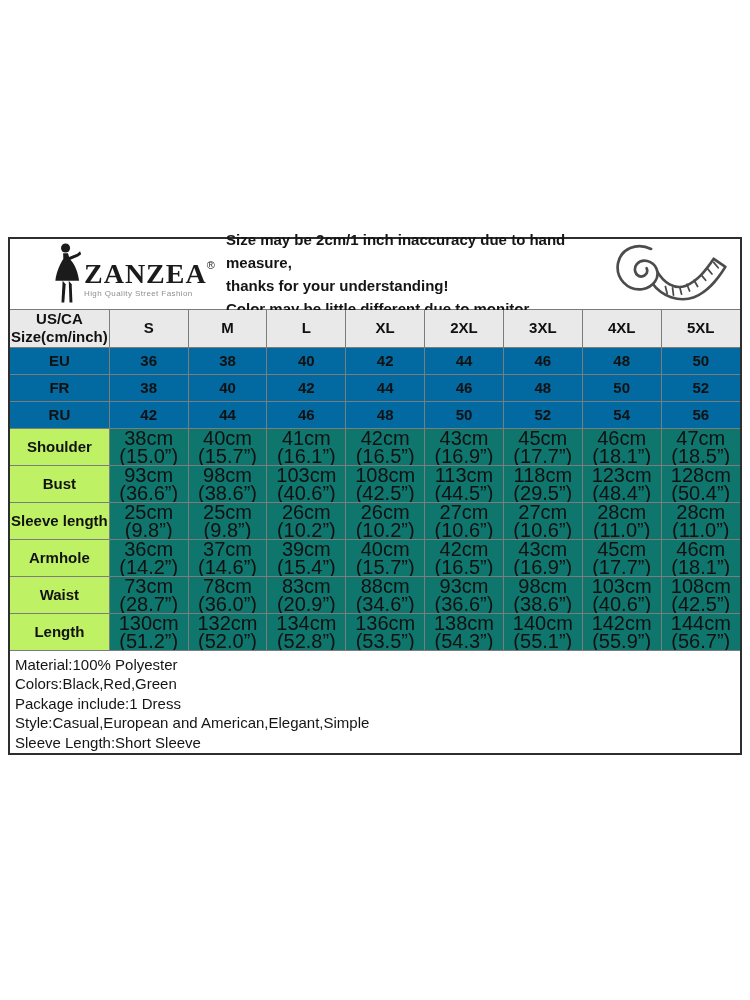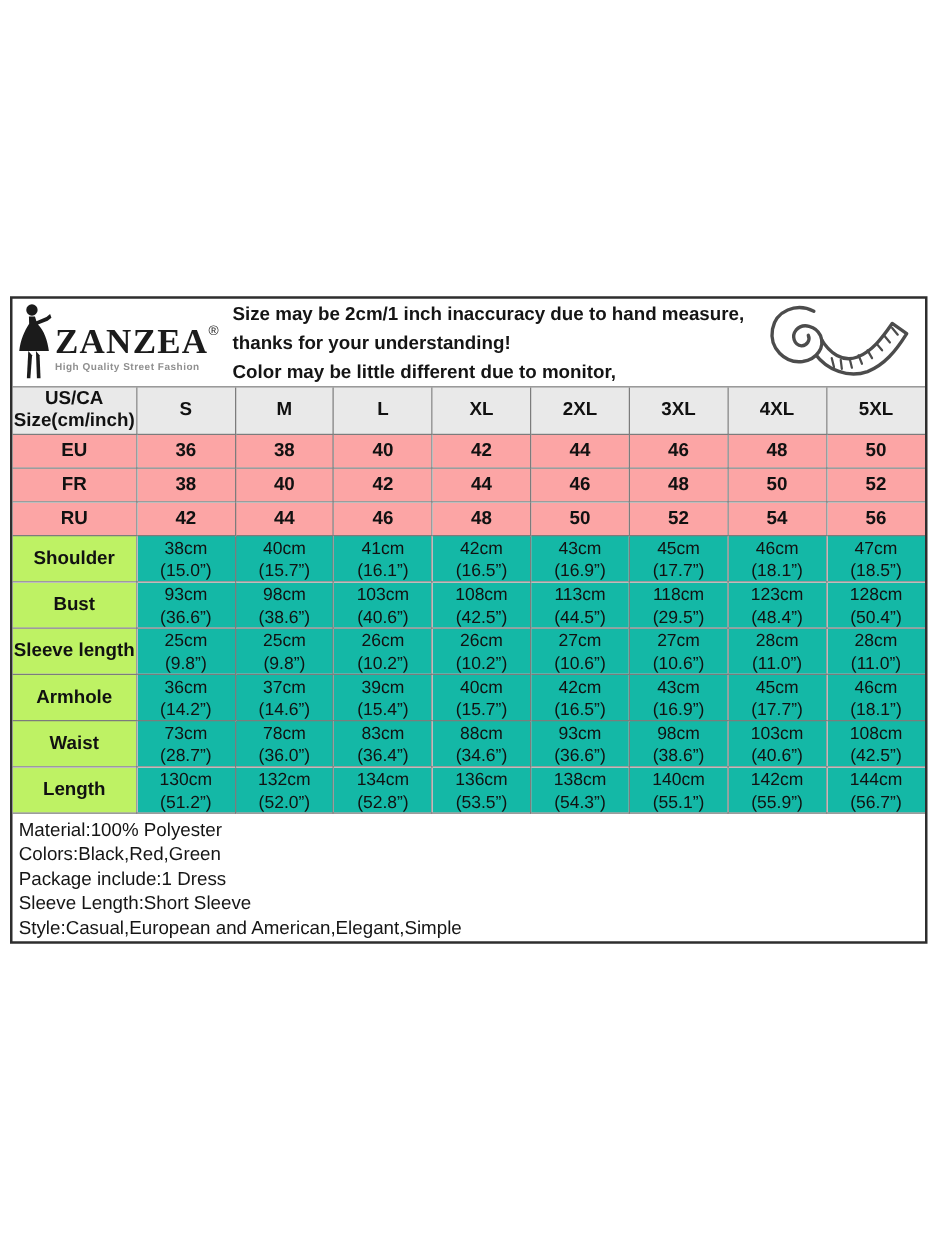--- a/index.html
+++ b/index.html
@@ -11,39 +11,39 @@
   .sheet {
     position:absolute; left:8px; top:237px; width:734px; height:518px;
     border:2px solid #2e2e2e; background:#ffffff;
     display:flex; flex-direction:column;
   }
   
   .top-band {
     height:71px; flex:0 0 71px; display:flex; align-items:center;
     border-bottom:1px solid #7a7a7a;
   }
-  .logo { width:176px; flex:0 0 176px; display:flex; align-items:center; padding-left:2px; }
+  .logo { width:176px; flex:0 0 176px; display:flex; align-items:center; padding-left:2px;margin-left:40px; }
   .logo-text { margin-left:2px; }
   .brand-row { font-family:"Liberation Serif", serif; font-weight:bold; font-size:28px; line-height:28px; letter-spacing:1px; color:#1b1b1b; white-space:nowrap; }
   .brand-row sup { font-size:11px; font-family:"Liberation Sans",sans-serif; font-weight:normal; vertical-align:14px; letter-spacing:0; }
-  .tagline { font-size:8px; color:#8f8f8f; letter-spacing:0.4px; margin-top:1px; white-space:nowrap;font-weight:bold; }
+  .tagline { font-size:8px; color:#8f8f8f; letter-spacing:0.4px; margin-top:1px; white-space:nowrap; }
   .disclaimer { flex:1 1 auto; font-weight:bold; font-size:15px; line-height:23px; color:#151515; }
   .tape { width:142px; flex:0 0 142px; display:flex; justify-content:center; align-items:center; }
   
   table.size-table { width:100%; border-collapse:collapse; table-layout:fixed; }
   table.size-table td {
     border:1px solid #7c7c7c; text-align:center; vertical-align:middle;
     color:#111; padding:0 1px; overflow:hidden;
   }
   table.size-table td:first-child { border-left:none; }
   table.size-table td:last-child  { border-right:none; }
   table.size-table tr:first-child td { border-top:none; }
   tr.header td  { height:37px; font-weight:bold; background:#e9e9e9; font-size:15px; line-height:18px; }
-  tr.size td    { height:27px; font-weight:bold; background:#fca5a5; font-size:15px; }
-  tr.measure td { height:37px; font-size:14px; line-height:18px; background:#14b8a6; }
+  tr.size td    { height:27px; font-weight:bold; background:#0369a1; font-size:15px; }
+  tr.measure td { height:37px; font-size:20px; line-height:18px; background:#0f766e; }
   tr.measure td:first-child { font-weight:bold; background:#bef264; font-size:15px; }
   
   .details { flex:1 1 auto; padding:4px 6px 16px 5px; font-size:15px; line-height:19.5px; color:#151515; }
   svg { display:block; }
 </style>
 </head>
 <body>
 
 <div class="page">
   <div class="sheet">
@@ -371,21 +371,21 @@
             <td>
               <div>73cm</div>
               <div>(28.7”)</div>
             </td>
             <td>
               <div>78cm</div>
               <div>(36.0”)</div>
             </td>
             <td>
               <div>83cm</div>
-              <div>(36.4”)</div>
+              <div>(20.9”)</div>
             </td>
             <td>
               <div>88cm</div>
               <div>(34.6”)</div>
             </td>
             <td>
               <div>93cm</div>
               <div>(36.6”)</div>
             </td>
             <td>
@@ -438,18 +438,18 @@
               <div>(56.7”)</div>
             </td>
           </tr>
         </tbody>
     </table>
 
     <div class="details">
       <div>Material:100% Polyester</div>
       <div>Colors:Black,Red,Green</div>
       <div>Package include:1 Dress</div>
+      <div>Style:Casual,European and American,Elegant,Simple</div>
       <div>Sleeve Length:Short Sleeve</div>
-      <div>Style:Casual,European and American,Elegant,Simple</div>
     </div>
 
   </div>
 </div>
 
 </body></html>

